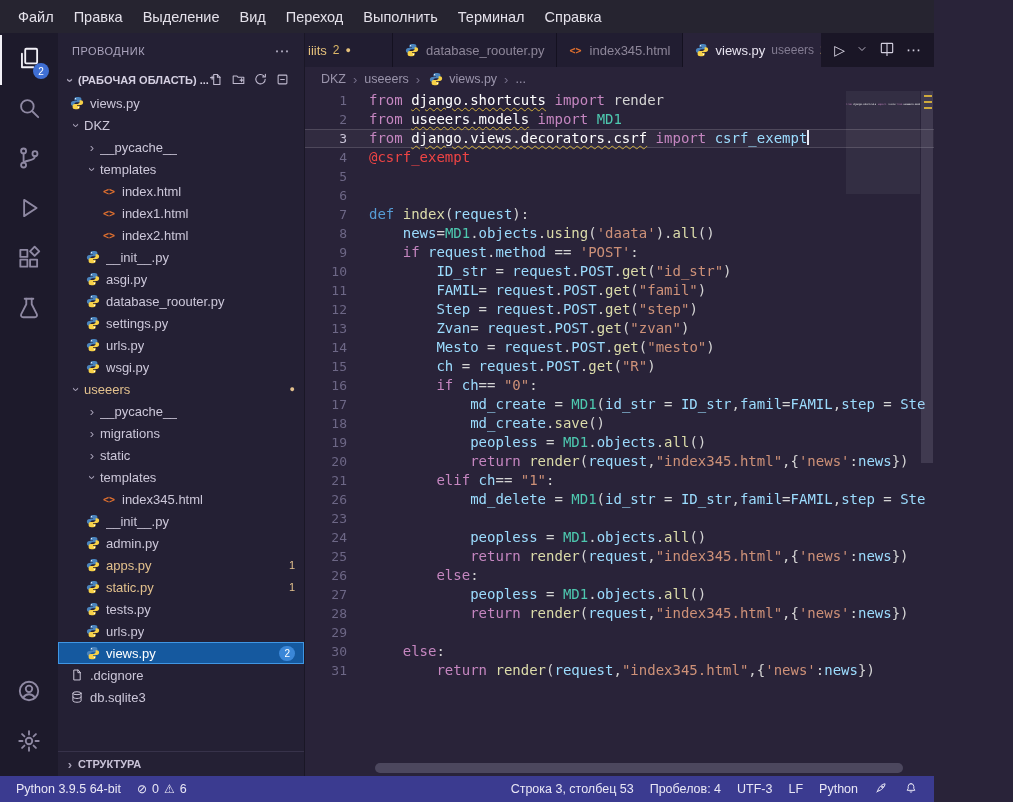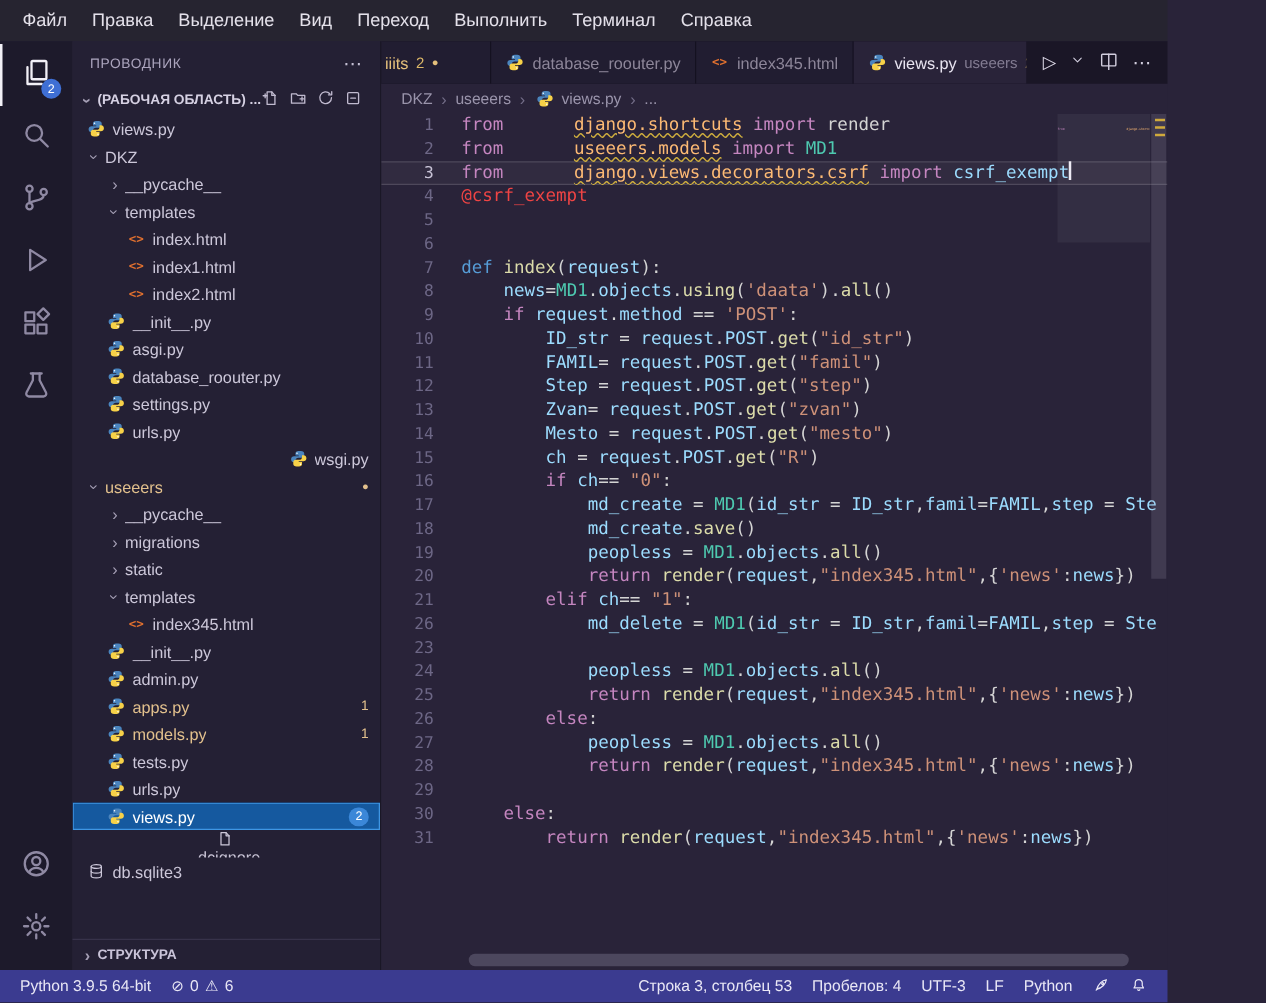--- a/index.html
+++ b/index.html
@@ -76,21 +76,21 @@
   .cursor{display:inline-block;width:2px;height:15px;background:#ece9f4;vertical-align:-2px;}
 
   .tk-k{color:#c586c0;}
   .tk-d{color:#569cd6;}
   .tk-f{color:#dcdcaa;}
   .tk-c{color:#4ec9b0;}
   .tk-v{color:#9cdcfe;}
   .tk-s{color:#ce9178;}
   .tk-p{color:#d4d4d4;}
   .tk-dec{color:#ef4444;}
-  .tk-m{color:#fdba74;text-decoration-line:underline;text-decoration-style:wavy;text-decoration-color:#cfae3d;text-decoration-thickness:1px;text-underline-offset:2px;margin-left:48px;}
+  .tk-m{color:#ffffff;text-decoration-line:underline;text-decoration-style:wavy;text-decoration-color:#cfae3d;text-decoration-thickness:1px;text-underline-offset:2px;}
 
   .minimap{position:absolute;top:0;right:14px;width:74px;overflow:hidden;}
   .mline{white-space:pre;font-size:2.4px;line-height:3.2px;}
   .mline .tk-m{text-decoration:none;}
   .mslider{position:absolute;top:0;right:14px;width:74px;height:103px;background:rgba(255,255,255,0.05);}
   .vscroll{position:absolute;top:0;right:0;width:14px;height:100%;}
   .vthumb{position:absolute;top:0;right:1px;width:12px;height:372px;background:rgba(170,165,190,0.18);}
   .vmark{position:absolute;right:2px;width:8px;height:2px;background:#cfa93c;}
   .hscroll{position:absolute;bottom:3px;left:70px;width:528px;height:10px;background:rgba(170,165,190,0.28);border-radius:5px;}
 
@@ -294,21 +294,21 @@
             <span class="ticon">
               <svg viewBox="0 0 16 16">
                 <path fill="#4a84bd" d="M7.9 1C5.9 1 5 1.9 5 3.2V5h3v.7H3.8C2.2 5.7 1 6.8 1 8.5s1.1 2.7 2.6 2.7H5V9.4C5 7.9 6.2 7 7.7 7h3.1c1.2 0 2.2-1 2.2-2.2V3.2C13 1.9 11.9 1 9.9 1z"></path>
                 <circle fill="#fff" cx="6.4" cy="3" r=".7"></circle>
                 <path fill="#f7d148" d="M8.1 15c2 0 2.9-.9 2.9-2.2V11H8v-.7h4.2c1.6 0 2.8-1.1 2.8-2.8s-1.1-2.7-2.6-2.7H11v1.8c0 1.5-1.2 2.4-2.7 2.4H5.2C4 9 3 10 3 11.2v1.6C3 14.1 4.1 15 6.1 15z"></path>
                 <circle fill="#fff" cx="9.6" cy="13" r=".7"></circle>
               </svg>
             </span>
             <span class="tlabel">urls.py</span>
           </div>
-          <div class="trow" style="padding-left: 26px; justify-content: flex-end;">
+          <div class="trow" style="padding-left: 26px;">
             <span class="ticon">
               <svg viewBox="0 0 16 16">
                 <path fill="#4a84bd" d="M7.9 1C5.9 1 5 1.9 5 3.2V5h3v.7H3.8C2.2 5.7 1 6.8 1 8.5s1.1 2.7 2.6 2.7H5V9.4C5 7.9 6.2 7 7.7 7h3.1c1.2 0 2.2-1 2.2-2.2V3.2C13 1.9 11.9 1 9.9 1z"></path>
                 <circle fill="#fff" cx="6.4" cy="3" r=".7"></circle>
                 <path fill="#f7d148" d="M8.1 15c2 0 2.9-.9 2.9-2.2V11H8v-.7h4.2c1.6 0 2.8-1.1 2.8-2.8s-1.1-2.7-2.6-2.7H11v1.8c0 1.5-1.2 2.4-2.7 2.4H5.2C4 9 3 10 3 11.2v1.6C3 14.1 4.1 15 6.1 15z"></path>
                 <circle fill="#fff" cx="9.6" cy="13" r=".7"></circle>
               </svg>
             </span>
             <span class="tlabel">wsgi.py</span>
           </div>
@@ -375,21 +375,21 @@
           </div>
           <div class="trow" style="padding-left: 26px;">
             <span class="ticon">
               <svg viewBox="0 0 16 16">
                 <path fill="#4a84bd" d="M7.9 1C5.9 1 5 1.9 5 3.2V5h3v.7H3.8C2.2 5.7 1 6.8 1 8.5s1.1 2.7 2.6 2.7H5V9.4C5 7.9 6.2 7 7.7 7h3.1c1.2 0 2.2-1 2.2-2.2V3.2C13 1.9 11.9 1 9.9 1z"></path>
                 <circle fill="#fff" cx="6.4" cy="3" r=".7"></circle>
                 <path fill="#f7d148" d="M8.1 15c2 0 2.9-.9 2.9-2.2V11H8v-.7h4.2c1.6 0 2.8-1.1 2.8-2.8s-1.1-2.7-2.6-2.7H11v1.8c0 1.5-1.2 2.4-2.7 2.4H5.2C4 9 3 10 3 11.2v1.6C3 14.1 4.1 15 6.1 15z"></path>
                 <circle fill="#fff" cx="9.6" cy="13" r=".7"></circle>
               </svg>
             </span>
-            <span class="tlabel mod">models.py</span>
+            <span class="tlabel mod">static.py</span>
             <span class="tbadge modb">1</span>
           </div>
           <div class="trow" style="padding-left: 26px;">
             <span class="ticon">
               <svg viewBox="0 0 16 16">
                 <path fill="#4a84bd" d="M7.9 1C5.9 1 5 1.9 5 3.2V5h3v.7H3.8C2.2 5.7 1 6.8 1 8.5s1.1 2.7 2.6 2.7H5V9.4C5 7.9 6.2 7 7.7 7h3.1c1.2 0 2.2-1 2.2-2.2V3.2C13 1.9 11.9 1 9.9 1z"></path>
                 <circle fill="#fff" cx="6.4" cy="3" r=".7"></circle>
                 <path fill="#f7d148" d="M8.1 15c2 0 2.9-.9 2.9-2.2V11H8v-.7h4.2c1.6 0 2.8-1.1 2.8-2.8s-1.1-2.7-2.6-2.7H11v1.8c0 1.5-1.2 2.4-2.7 2.4H5.2C4 9 3 10 3 11.2v1.6C3 14.1 4.1 15 6.1 15z"></path>
                 <circle fill="#fff" cx="9.6" cy="13" r=".7"></circle>
               </svg>
@@ -412,21 +412,21 @@
               <svg viewBox="0 0 16 16">
                 <path fill="#4a84bd" d="M7.9 1C5.9 1 5 1.9 5 3.2V5h3v.7H3.8C2.2 5.7 1 6.8 1 8.5s1.1 2.7 2.6 2.7H5V9.4C5 7.9 6.2 7 7.7 7h3.1c1.2 0 2.2-1 2.2-2.2V3.2C13 1.9 11.9 1 9.9 1z"></path>
                 <circle fill="#fff" cx="6.4" cy="3" r=".7"></circle>
                 <path fill="#f7d148" d="M8.1 15c2 0 2.9-.9 2.9-2.2V11H8v-.7h4.2c1.6 0 2.8-1.1 2.8-2.8s-1.1-2.7-2.6-2.7H11v1.8c0 1.5-1.2 2.4-2.7 2.4H5.2C4 9 3 10 3 11.2v1.6C3 14.1 4.1 15 6.1 15z"></path>
                 <circle fill="#fff" cx="9.6" cy="13" r=".7"></circle>
               </svg>
             </span>
             <span class="tlabel">views.py</span>
             <span class="tbadge">2</span>
           </div>
-          <div class="trow" style="padding-left: 10px; flex-direction: column;">
+          <div class="trow" style="padding-left: 10px;">
             <span class="ticon">
               <svg viewBox="0 0 24 24" fill="none" stroke="currentColor" stroke-width="1.7" stroke-linecap="round" stroke-linejoin="round">
                 <path d="M13.5 3.5h-7v17h11V8z"></path>
                 <path d="M13.5 3.5V8H18"></path>
               </svg>
             </span>
             <span class="tlabel">.dcignore</span>
           </div>
           <div class="trow" style="padding-left: 10px;">
             <span class="ticon">

